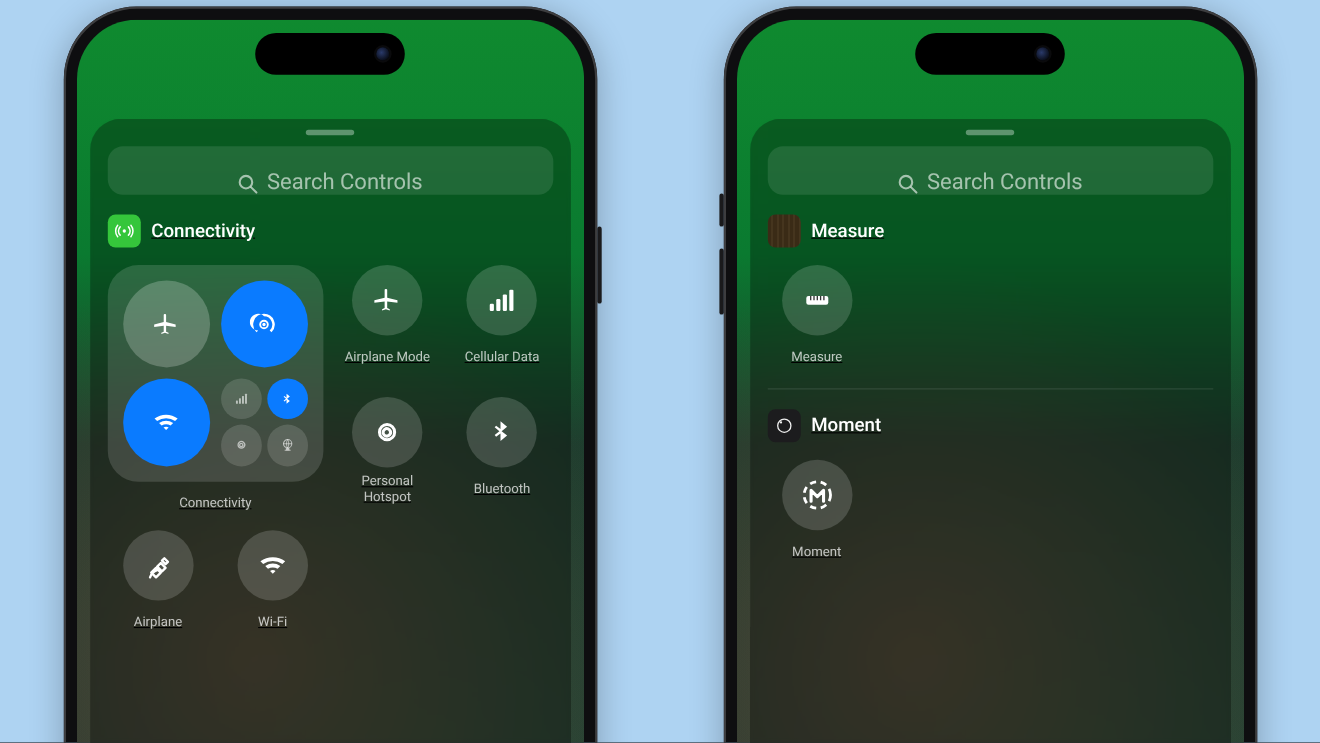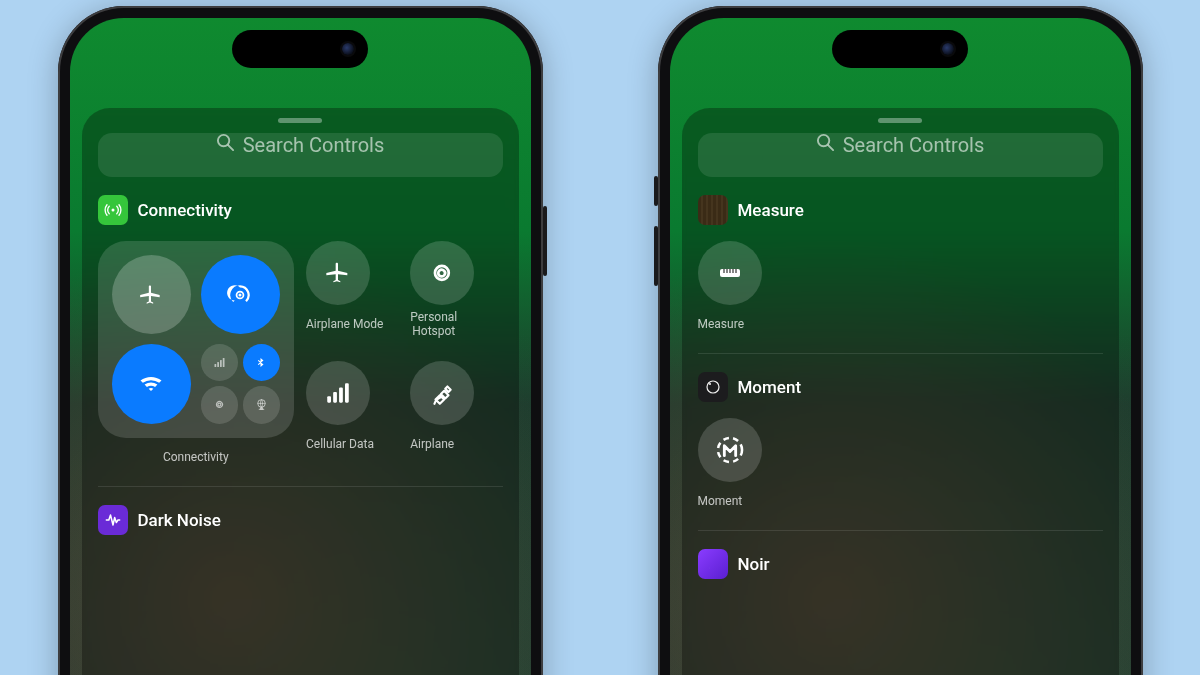--- a/index.html
+++ b/index.html
@@ -75,33 +75,34 @@
   }
   .grabber {
     width: 44px;
     height: 5px;
     background: rgba(255,255,255,.35);
     border-radius: 3px;
     margin: 0 auto 10px;
   }
   .search {
     display:flex;
-    align-items:flex-start;
+    align-items:flex-end;
     justify-content:center;
     gap:8px;
     height: 44px;
     background: rgba(255,255,255,.1);
     border-radius: 14px;
     color: rgba(255,255,255,.6);
     font-size: 20px;
   }
   .section {
     margin-top: 18px;
     padding-bottom: 14px;
     border-bottom: 1px solid rgba(255,255,255,.1);
+    text-decoration: underline;
   }
   .section:last-child { border-bottom:none; }
   .sec-head {
     display:flex;
     align-items:center;
     gap:10px;
     color:#fff;
     font-size:17px;
     font-weight:500;
     margin-bottom:16px;
@@ -119,20 +120,21 @@
     background: repeating-linear-gradient(90deg,#3a2b16 0 3px,#45351e 3px 5px);
   }
   .grid {
     display:grid;
     grid-template-columns: repeat(4, 1fr);
     gap: 10px 12px;
   }
   .tile {
     display:flex;
     flex-direction:column;
+    align-items:center;
     gap:6px;
   }
   .circ {
     width:64px; height:64px; border-radius:50%;
     background: rgba(255,255,255,.16);
     display:flex; align-items:center; justify-content:center;
     color:#fff;
   }
   .tlabel {
     color: rgba(255,255,255,.72);
@@ -328,56 +330,62 @@
           <div class="tile">
             <div class="circ">
                 <svg width="28" height="28" viewBox="0 0 24 24">
                   <use href="#i-airplane"></use>
                 </svg>
               </div>
             <div class="tlabel">Airplane Mode</div>
           </div>
           <div class="tile">
             <div class="circ">
+                <svg width="28" height="24" viewBox="0 0 26 22">
+                  <use href="#i-bars"></use>
+                </svg>
+              </div>
+            <div class="tlabel">Cellular Data</div>
+          </div>
+          <div class="tile">
+            <div class="circ">
                 <svg width="30" height="30" viewBox="0 0 24 24">
                   <use href="#i-hotspot"></use>
                 </svg>
               </div>
             <div class="tlabel" style="white-space:pre-line">Personal
 Hotspot</div>
           </div>
           <div class="tile">
             <div class="circ">
-                <svg width="28" height="24" viewBox="0 0 26 22">
-                  <use href="#i-bars"></use>
-                </svg>
-              </div>
-            <div class="tlabel">Cellular Data</div>
+                <svg width="24" height="24" viewBox="0 0 24 24">
+                  <use href="#i-bt"></use>
+                </svg>
+              </div>
+            <div class="tlabel">Bluetooth</div>
           </div>
           <div class="tile">
             <div class="circ">
                 <svg width="26" height="26" viewBox="0 0 24 24">
                   <use href="#i-sat"></use>
                 </svg>
               </div>
             <div class="tlabel">Airplane</div>
           </div>
-        </div>
-      </div>
-
-      <div class="section">
-        <div class="sec-head">
-          <div class="sec-icon ic-purple">
-              <svg width="20" height="20" viewBox="0 0 24 24">
-                <use href="#i-darknoise"></use>
-              </svg>
-            </div>
-          <span>Dark Noise</span>
-        </div>
-      </div>
+          <div class="tile">
+            <div class="circ">
+                <svg width="30" height="30" viewBox="0 0 24 24">
+                  <use href="#i-wifi"></use>
+                </svg>
+              </div>
+            <div class="tlabel">Wi-Fi</div>
+          </div>
+        </div>
+      </div>
+
     </div>
   </div>
 </div>
 
 <div class="phone right-phone">
   <div class="screen">
     <div class="notch">
         <div class="cam"></div>
       </div>
     <div class="sheet">
@@ -421,25 +429,15 @@
             <div class="circ">
                 <svg width="34" height="34" viewBox="0 0 24 24">
                   <use href="#i-moment"></use>
                 </svg>
               </div>
             <div class="tlabel">Moment</div>
           </div>
         </div>
       </div>
 
-      <div class="section">
-        <div class="sec-head">
-          <div class="sec-icon ic-noir">
-              <svg width="17" height="17" viewBox="0 0 24 24">
-                <use href="#i-moon"></use>
-              </svg>
-            </div>
-          <span>Noir</span>
-        </div>
-      </div>
     </div>
   </div>
 </div>
 
 </body></html>

